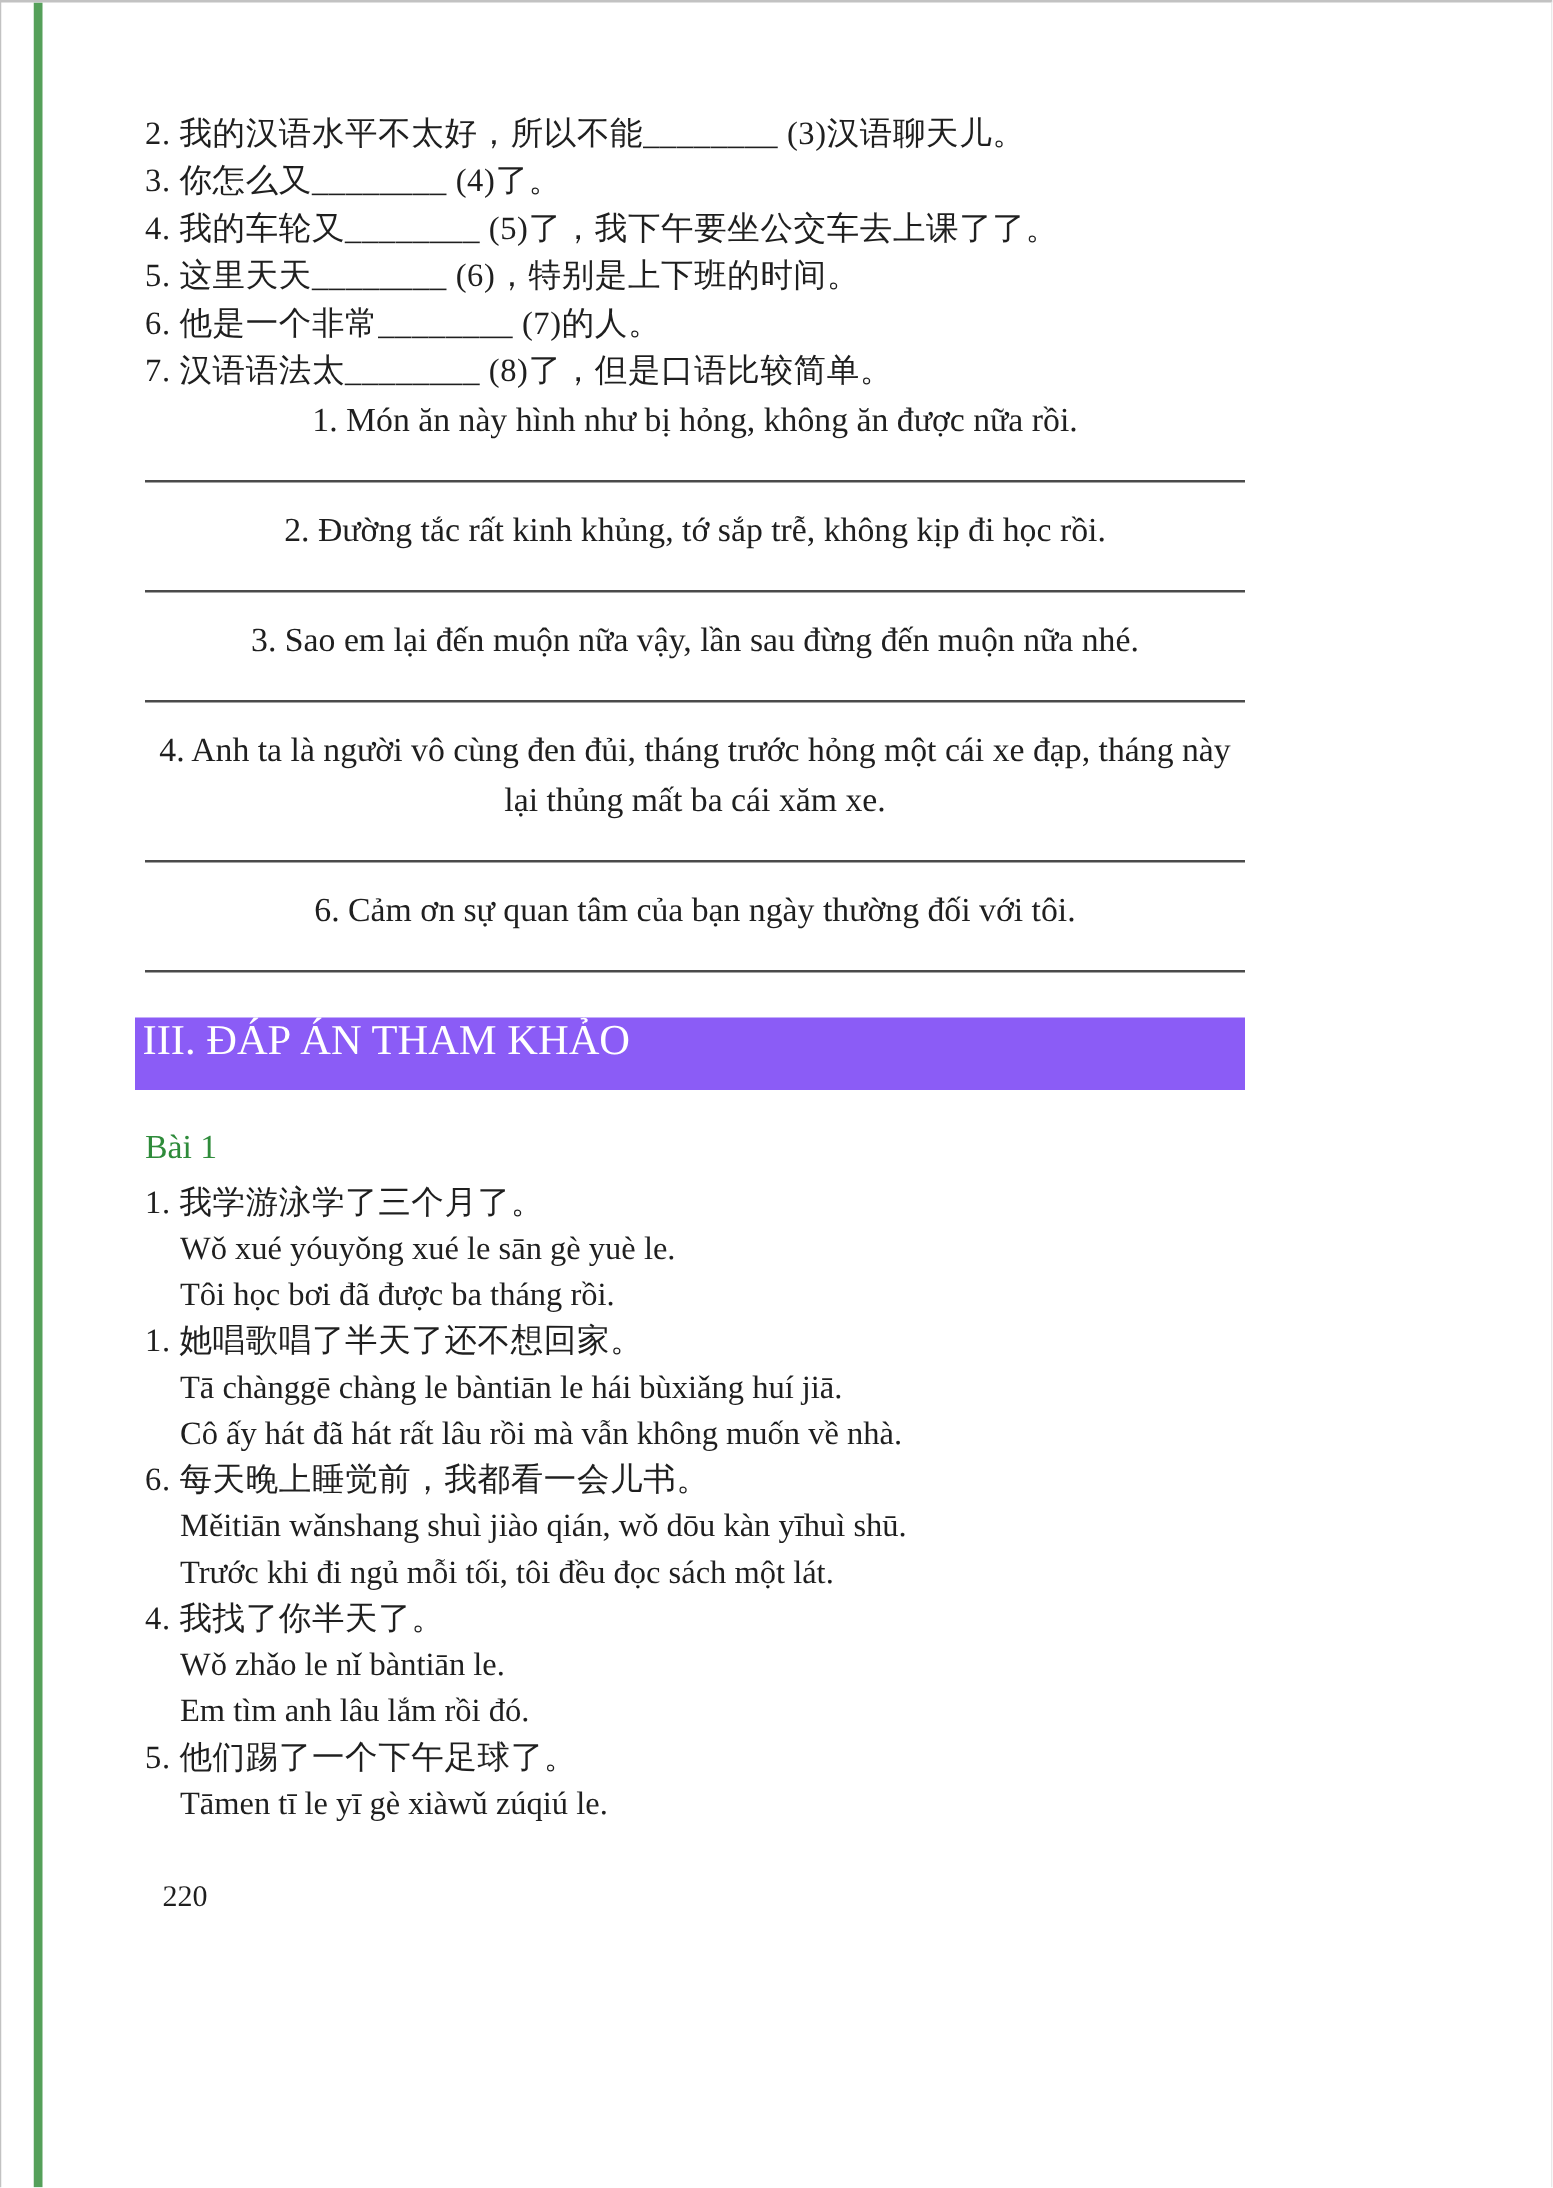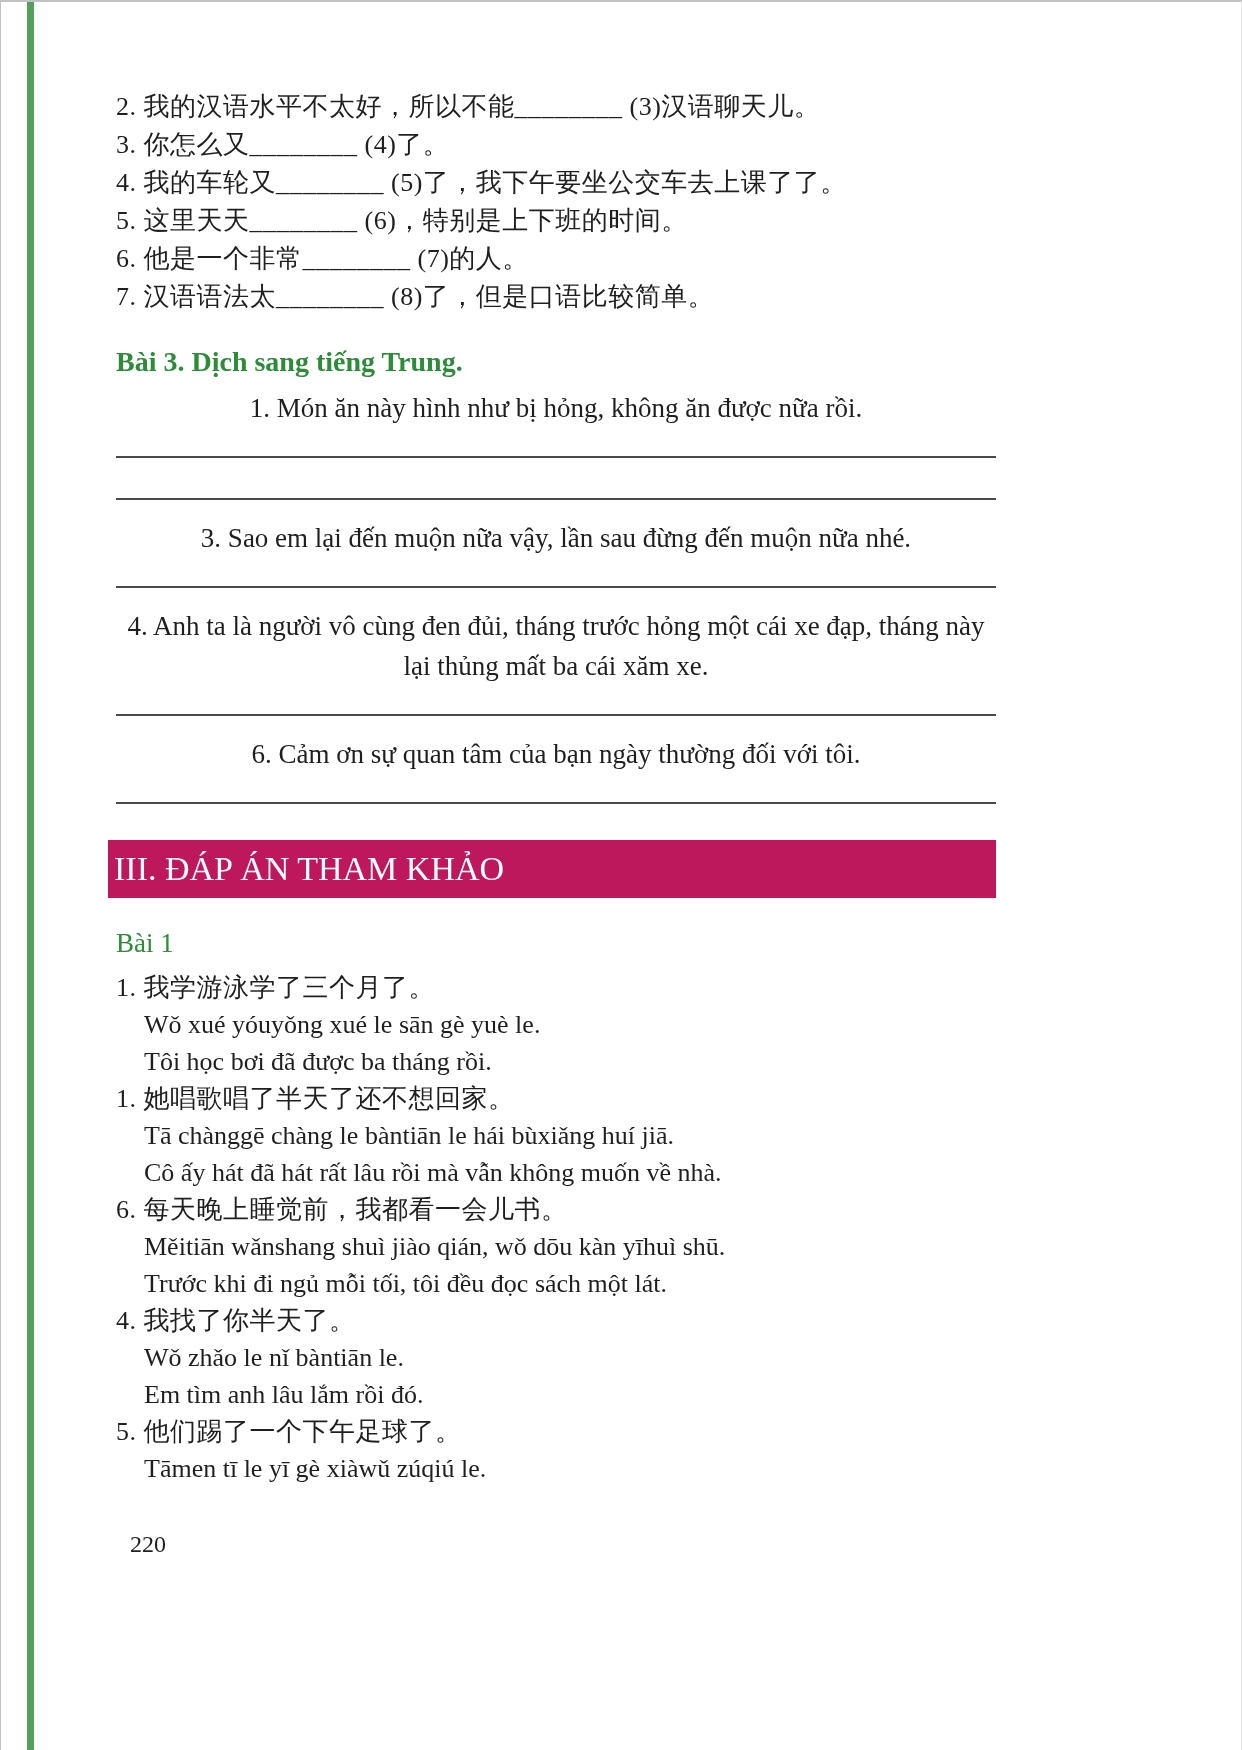--- a/index.html
+++ b/index.html
@@ -46,25 +46,24 @@
   }
   .blank-line {
     height: 22px;
     border-bottom: 2px solid #4a4a4a;
     margin: 6px 0 18px 0;
   }
   .banner {
     margin: 36px 0 30px -8px;
     width: 888px;
     height: 58px;
-    background: #be185d;
+    background: #8b5cf6;
     color: #ffffff;
     font-size: 34px;
     display: flex;
-    align-items: center;
     padding-left: 6px;
     box-sizing: border-box;
   }
   .bai1-heading {
     color: #2e8b3a;
     font-weight: normal;
     font-size: 27px;
     margin: 0 0 10px 0;
   }
   .ans-zh {
@@ -95,25 +94,25 @@
     <div>
       <div class="zh-line">2. 我的汉语水平不太好，所以不能________ (3)汉语聊天儿。</div>
       <div class="zh-line">3. 你怎么又________ (4)了。</div>
       <div class="zh-line">4. 我的车轮又________ (5)了，我下午要坐公交车去上课了了。</div>
       <div class="zh-line">5. 这里天天________ (6)，特别是上下班的时间。</div>
       <div class="zh-line">6. 他是一个非常________ (7)的人。</div>
       <div class="zh-line">7. 汉语语法太________ (8)了，但是口语比较简单。</div>
     </div>
 
     <div>
-      <div class="heading-green">Bài 3. Dịch sang tiếng Trung.</div>
 
       <p class="vi-item">1. Món ăn này hình như bị hỏng, không ăn được nữa rồi.</p>
       <div class="blank-line"></div>
 
+      <p class="vi-item">2. Đường tắc rất kinh khủng, tớ sắp trễ, không kịp đi học rồi.</p>
       <div class="blank-line"></div>
 
       <p class="vi-item">3. Sao em lại đến muộn nữa vậy, lần sau đừng đến muộn nữa nhé.</p>
       <div class="blank-line"></div>
 
       <p class="vi-item">4. Anh ta là người vô cùng đen đủi, tháng trước hỏng một cái xe đạp, tháng này lại thủng mất ba cái xăm xe.</p>
       <div class="blank-line"></div>
 
       <p class="vi-item">6. Cảm ơn sự quan tâm của bạn ngày thường đối với tôi.</p>
       <div class="blank-line"></div>

